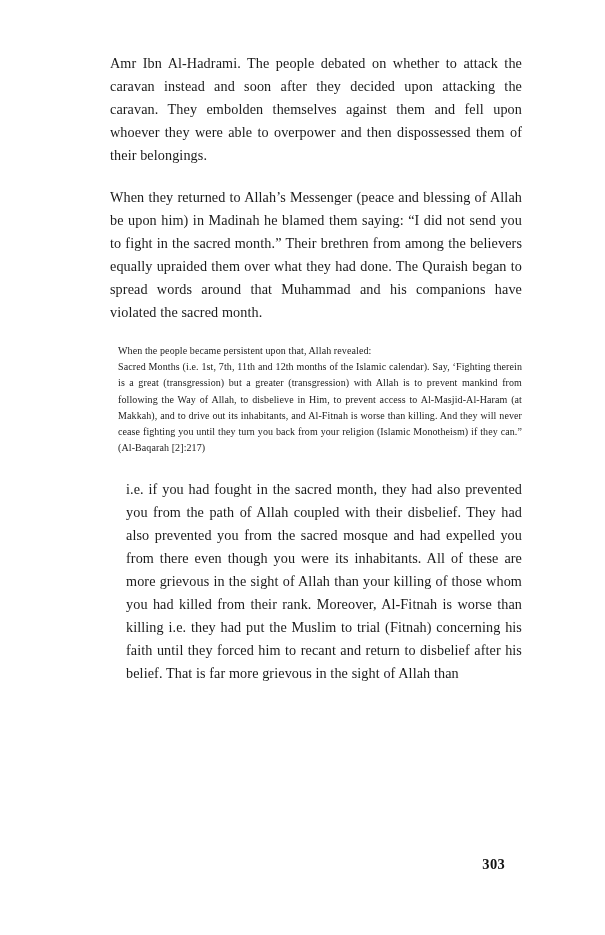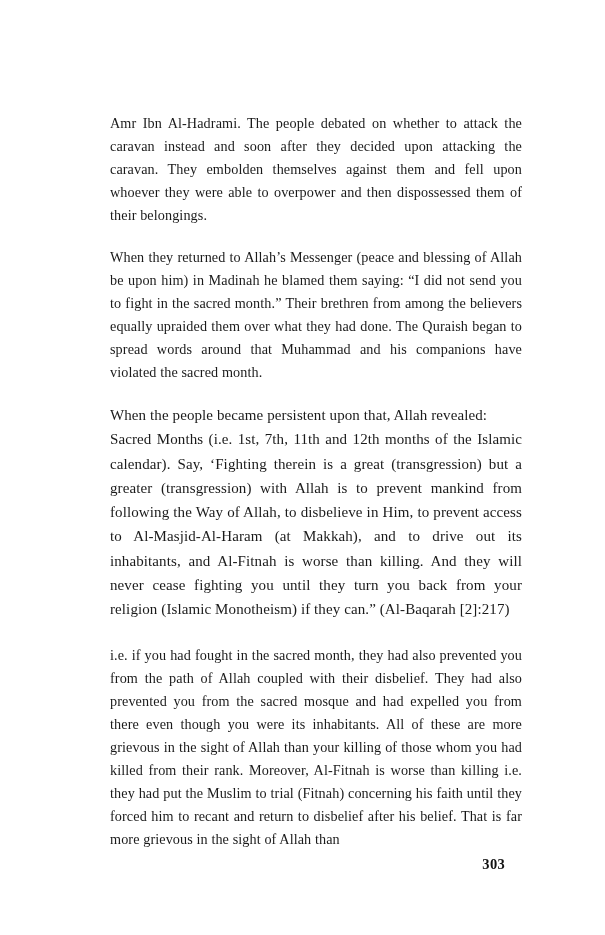--- a/index.html
+++ b/index.html
@@ -12,39 +12,40 @@
     height: 935px;
     font-family: "Liberation Serif", serif;
     color: #1a1a1a;
     -webkit-font-smoothing: antialiased;
   }
   .page {
     position: relative;
     width: 605px;
     height: 935px;
     box-sizing: border-box;
-    padding: 112px 83px 0 110px;
+    padding: 52px 83px 0 110px;
   }
   .body-text {
     font-size: 14.2px;
     line-height: 1.62;
     text-align: justify;
     text-justify: inter-word;
     margin: 0 0 19px 0;
     letter-spacing: 0.1px;
   }
   .body-text:last-of-type {
     margin-bottom: 0;
+    margin-left: 16px;
   }
   .quote-block {
-    font-size: 15px;
+    font-size: 10px;
     line-height: 1.62;
     text-align: justify;
     text-justify: inter-word;
-    margin: 0 0 22px 0;
+    margin: 0 0 22px 8px;
     letter-spacing: 0.1px;
   }
   .quote-lead {
     display: block;
     text-align: left;
   }
   .page-number {
     position: absolute;
     right: 100px;
     bottom: 62px;

